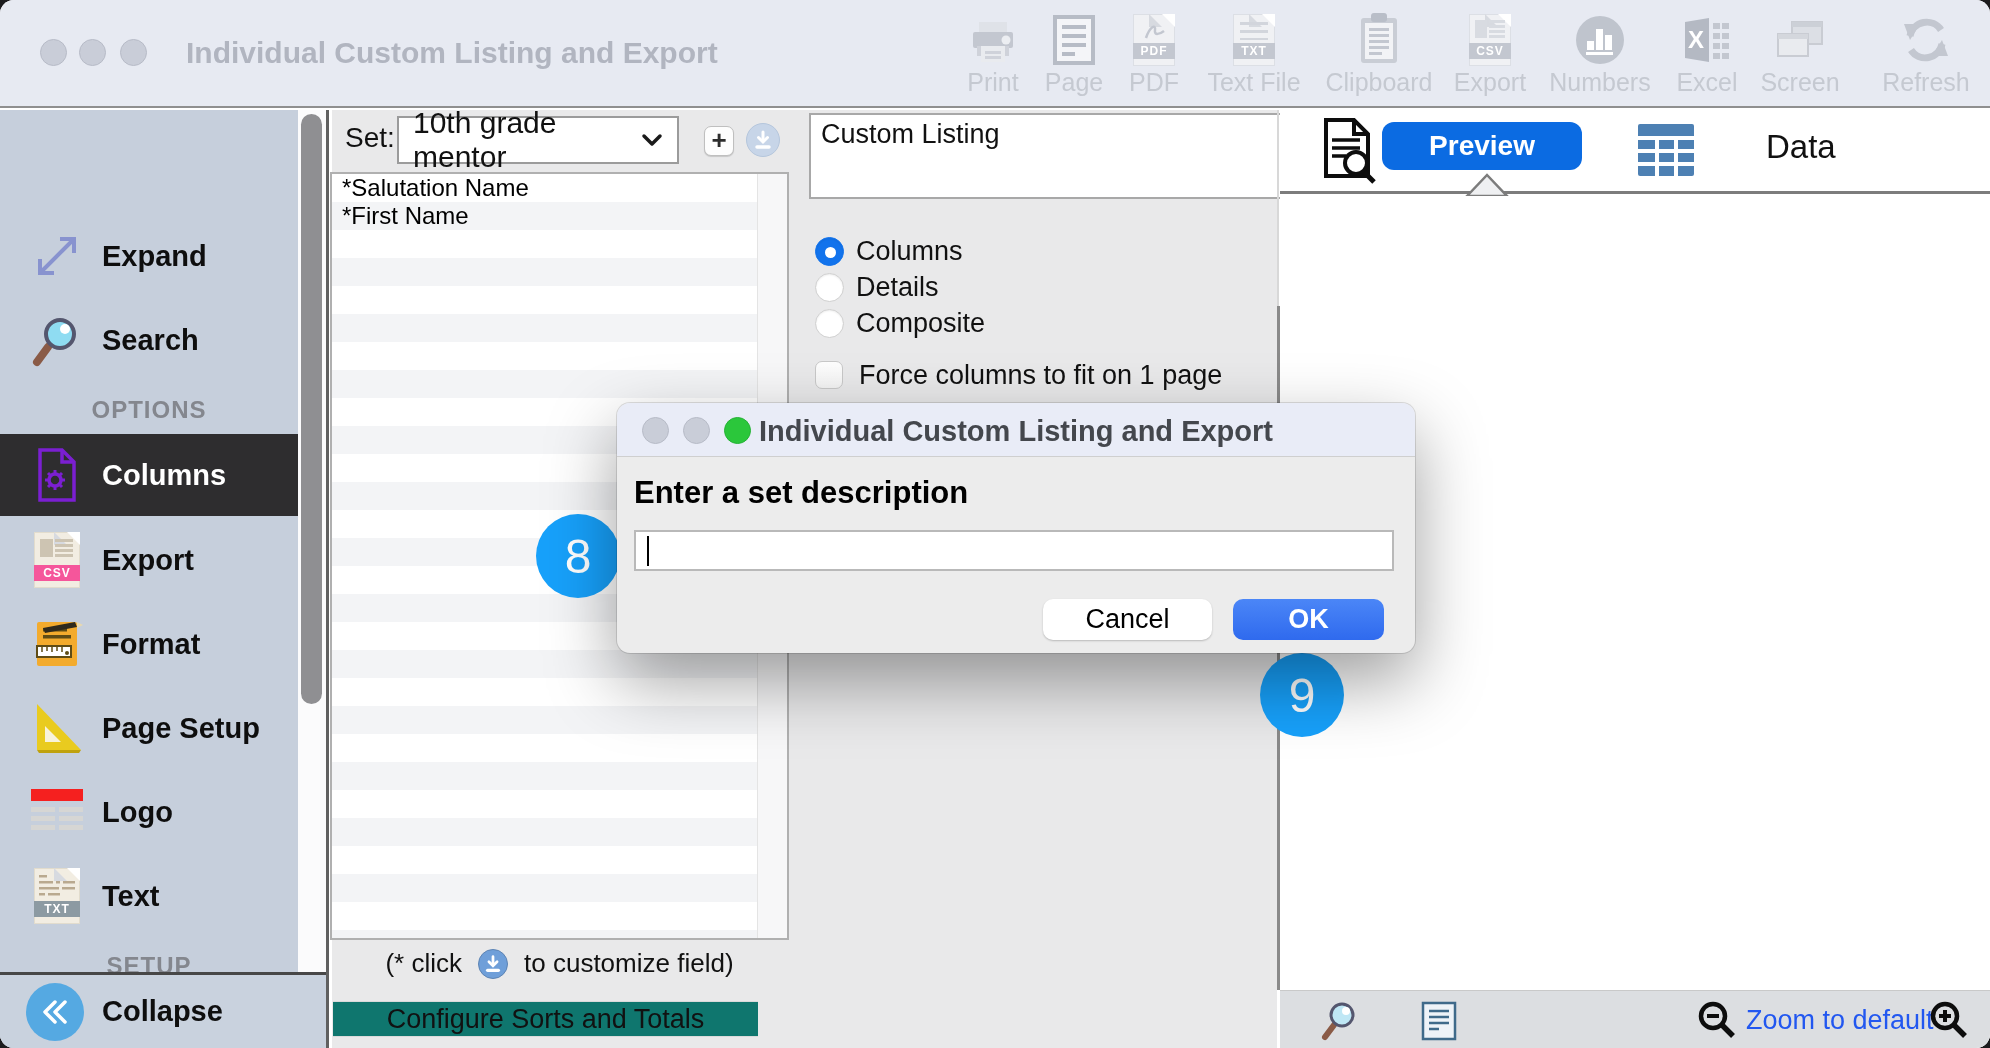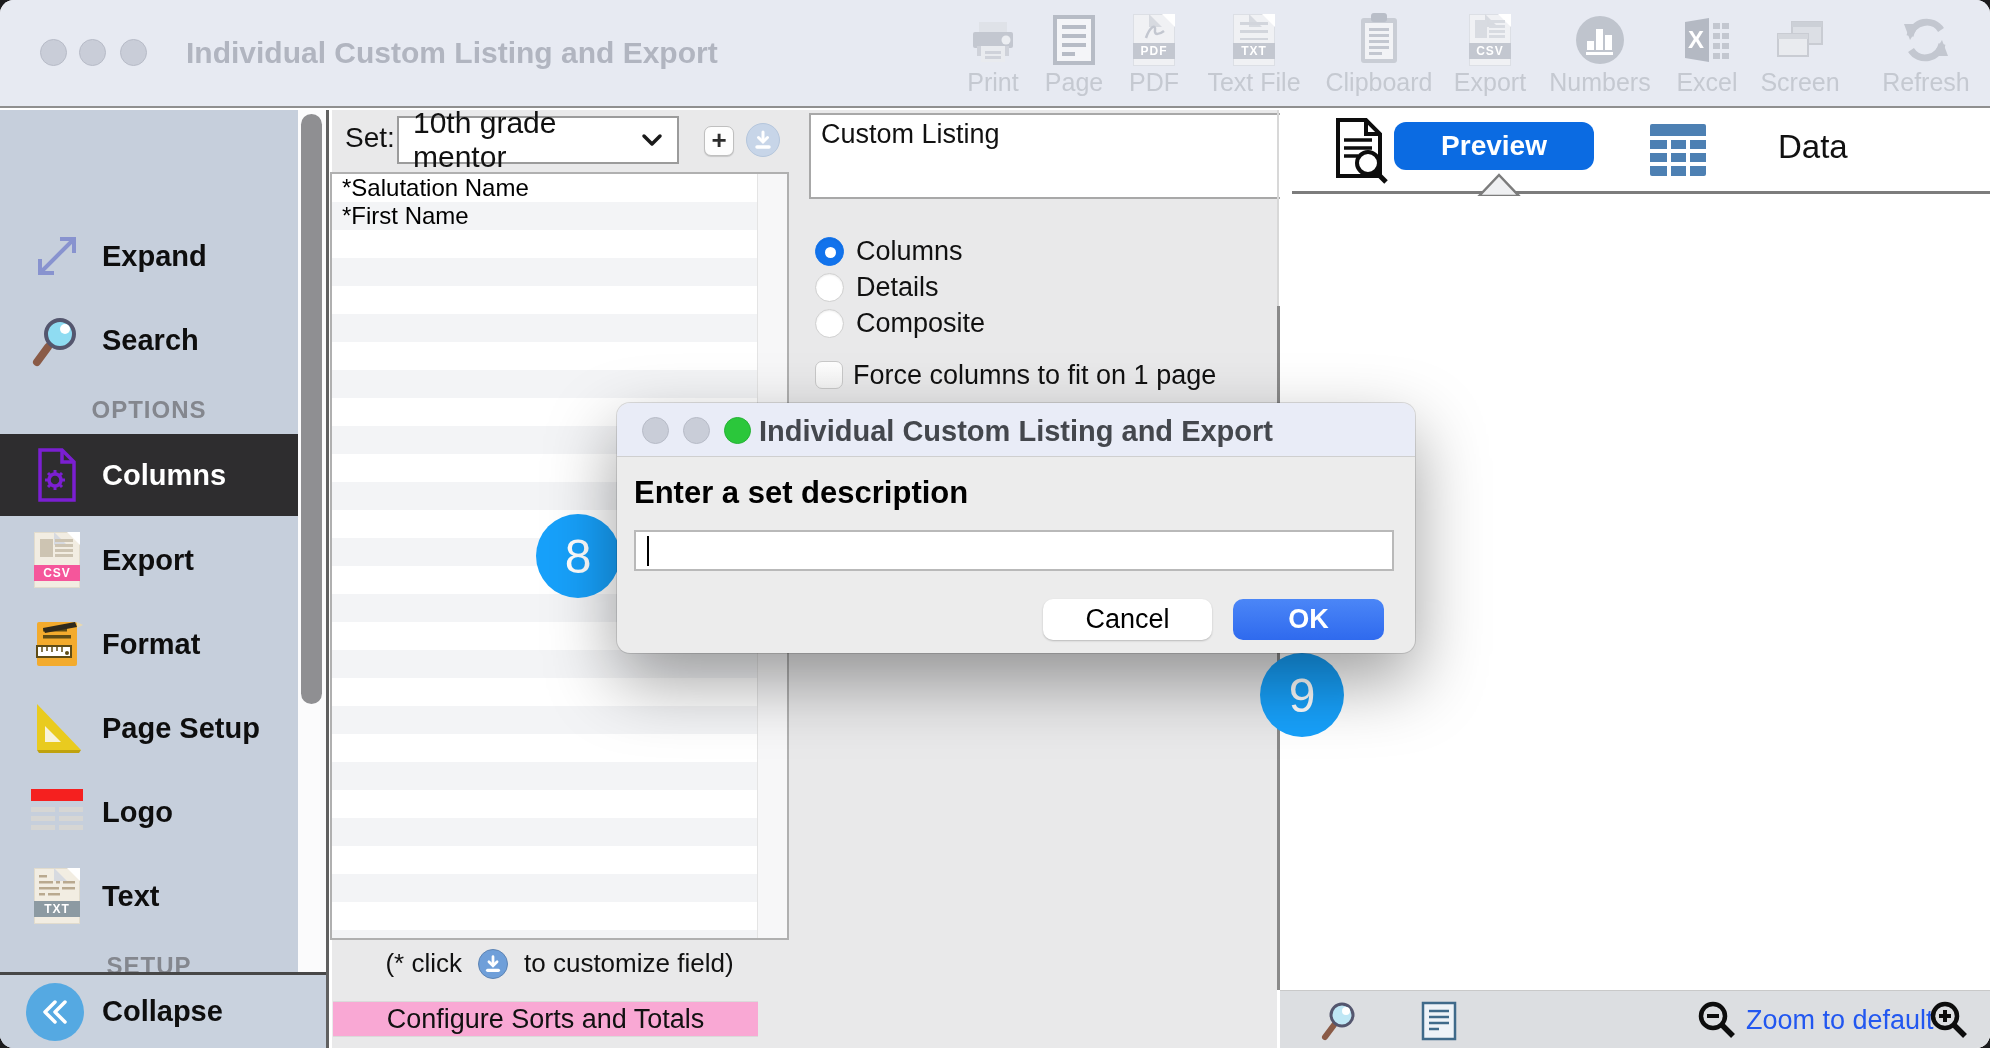--- a/index.html
+++ b/index.html
@@ -50,32 +50,32 @@
   .listrow { position:absolute; left:0; right:34px; height:28px; font-size:24px; line-height:28px; padding-left:10px; color:#000; white-space:nowrap; overflow:hidden; }
   .list-scroll { position:absolute; top:0; right:0; bottom:0; width:30px; background:#f7f7f8; border-left:1px solid #e4e4e4; }
   .customlist { position:absolute; left:477px; top:3px; width:510px; height:86px; background:#fff; border:2px solid #a8a8a8; }
   .customlist .txt { position:absolute; left:10px; top:4px; font-size:27px; color:#111; }
   .customlist .cl-scroll { position:absolute; top:0; right:0; bottom:0; width:16px; background:#f4f4f5; border-left:1px solid #e2e2e2; }
   .radio-row { position:absolute; left:483px; height:34px; display:flex; align-items:center; }
   .radio { width:29px; height:29px; border-radius:50%; background:#fff; border:1px solid #cfcfcf; box-shadow:inset 0 1px 2px rgba(0,0,0,.08); }
   .radio.on { background:#1273ec; border-color:#1273ec; position:relative; }
   .radio.on:after { content:""; position:absolute; left:9px; top:9px; width:11px; height:11px; border-radius:50%; background:#fff; }
   .radio-row .lbl { font-size:27px; color:#111; margin-left:12px; }
-  .check-row { position:absolute; left:483px; top:248px; height:34px; display:flex; align-items:center; }
+  .check-row { position:absolute; left:483px; top:248px; height:34px; display:flex; align-items:center;gap:6px; }
   .checkbox { width:28px; height:28px; border-radius:7px; background:linear-gradient(#fefefe,#f3f3f3); border:1px solid #c8c8c8; }
   .check-row .lbl { font-size:27px; color:#111; margin-left:10px; white-space:nowrap; }
   .hint { position:absolute; left:-2px; top:838px; width:459px; text-align:center; font-size:26px; color:#111; display:flex; align-items:center; justify-content:center; gap:16px; }
   .dl-hint { width:30px; height:30px; background:#6f9fd9; border:1px solid #5d84b4; }
-  .configure { position:absolute; left:1px; top:891px; width:425px; height:36px; background:#f9a8d4; border-top:1px solid #dadada; border-bottom:1px solid #dadada; text-align:center; font-size:27px; color:#111; line-height:34px; }
+  .configure { position:absolute; left:1px; top:891px; width:425px; height:36px; background:#0f766e; border-top:1px solid #dadada; border-bottom:1px solid #dadada; text-align:center; font-size:27px; color:#111; line-height:34px; }
 
   
   .vdivider { position:absolute; left:1277px; top:306px; width:3px; height:684px; background:#8a8a8a; z-index:6; }
   .vdivider-top { position:absolute; left:1277px; top:110px; width:2px; height:196px; background:#d8d8d8; z-index:6; }
   .rpanel { position:absolute; top:110px; left:1280px; width:710px; bottom:0; background:#ffffff; z-index:4; }
-  .rheader { position:absolute; top:0; left:0; right:0; height:84px; background:#fff; border-bottom:3px solid #7c7c7c;margin-left:12px; }
+  .rheader { position:absolute; top:0; left:0; right:0; height:84px; background:#fff; border-bottom:3px solid #7c7c7c; }
   .pv-icon { position:absolute; left:36px; top:6px; }
   .preview-pill { position:absolute; left:102px; top:12px; width:200px; height:48px; background:#0b6be2; border-radius:12px; color:#fff; font-size:28px; font-weight:700; text-align:center; line-height:48px; }
   .tbl-icon { position:absolute; left:356px; top:12px; }
   .data-tab { position:absolute; left:486px; top:18px; font-size:33px; color:#111; }
   .notch { position:absolute; left:185px; top:63px; z-index:7; }
   .pv-body { position:absolute; top:87px; left:0; right:0; bottom:58px; background:#fff; }
   .rbottom { position:absolute; left:0; right:0; bottom:0; height:58px; background:#dcdee1; border-top:1px solid #c9c9c9;margin-top:48px; }
   .rb-abs { position:absolute; top:8px; }
   .zoom-default { position:absolute; top:14px; left:466px; font-size:27px; color:#2257f0; white-space:nowrap; }
 

